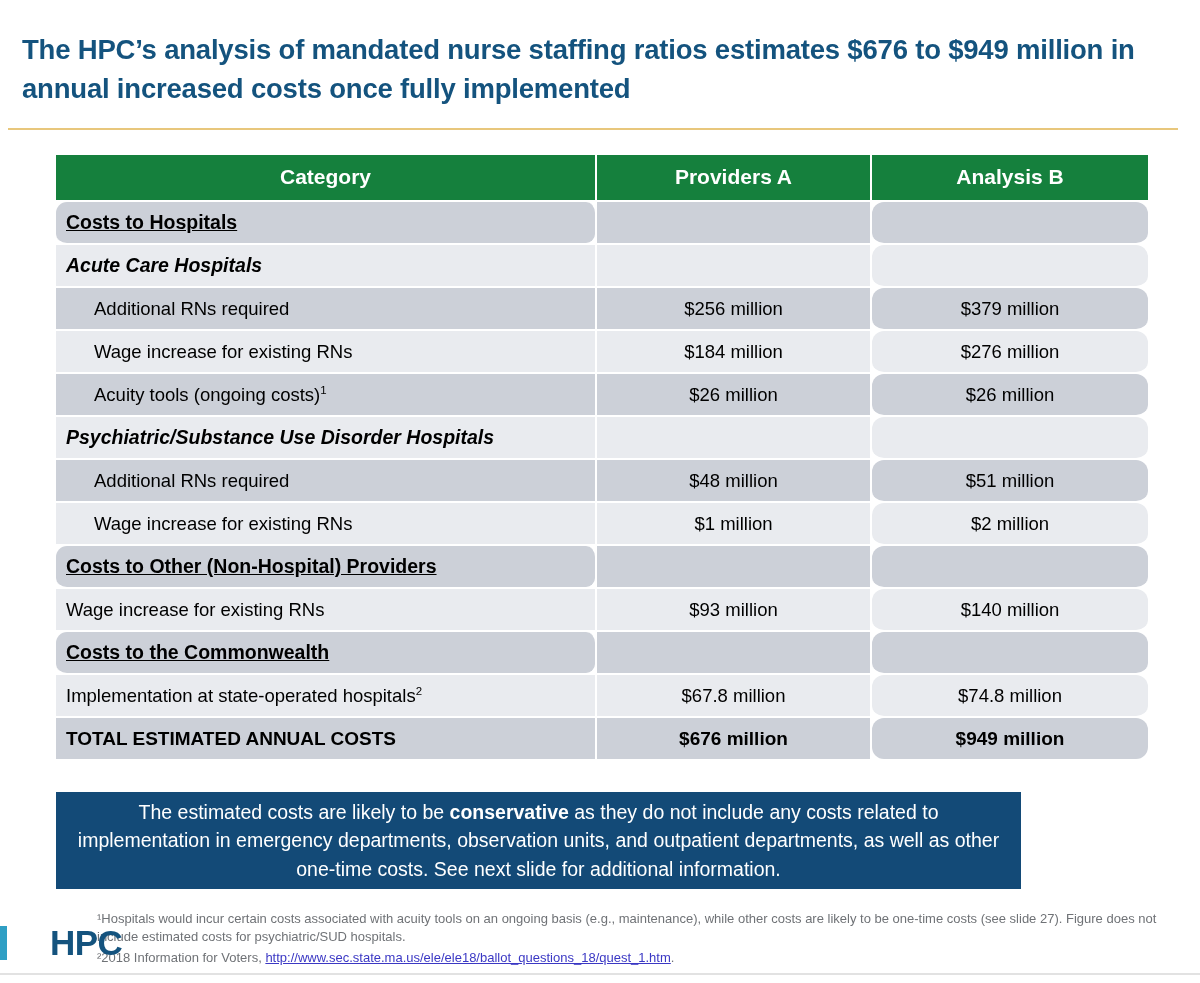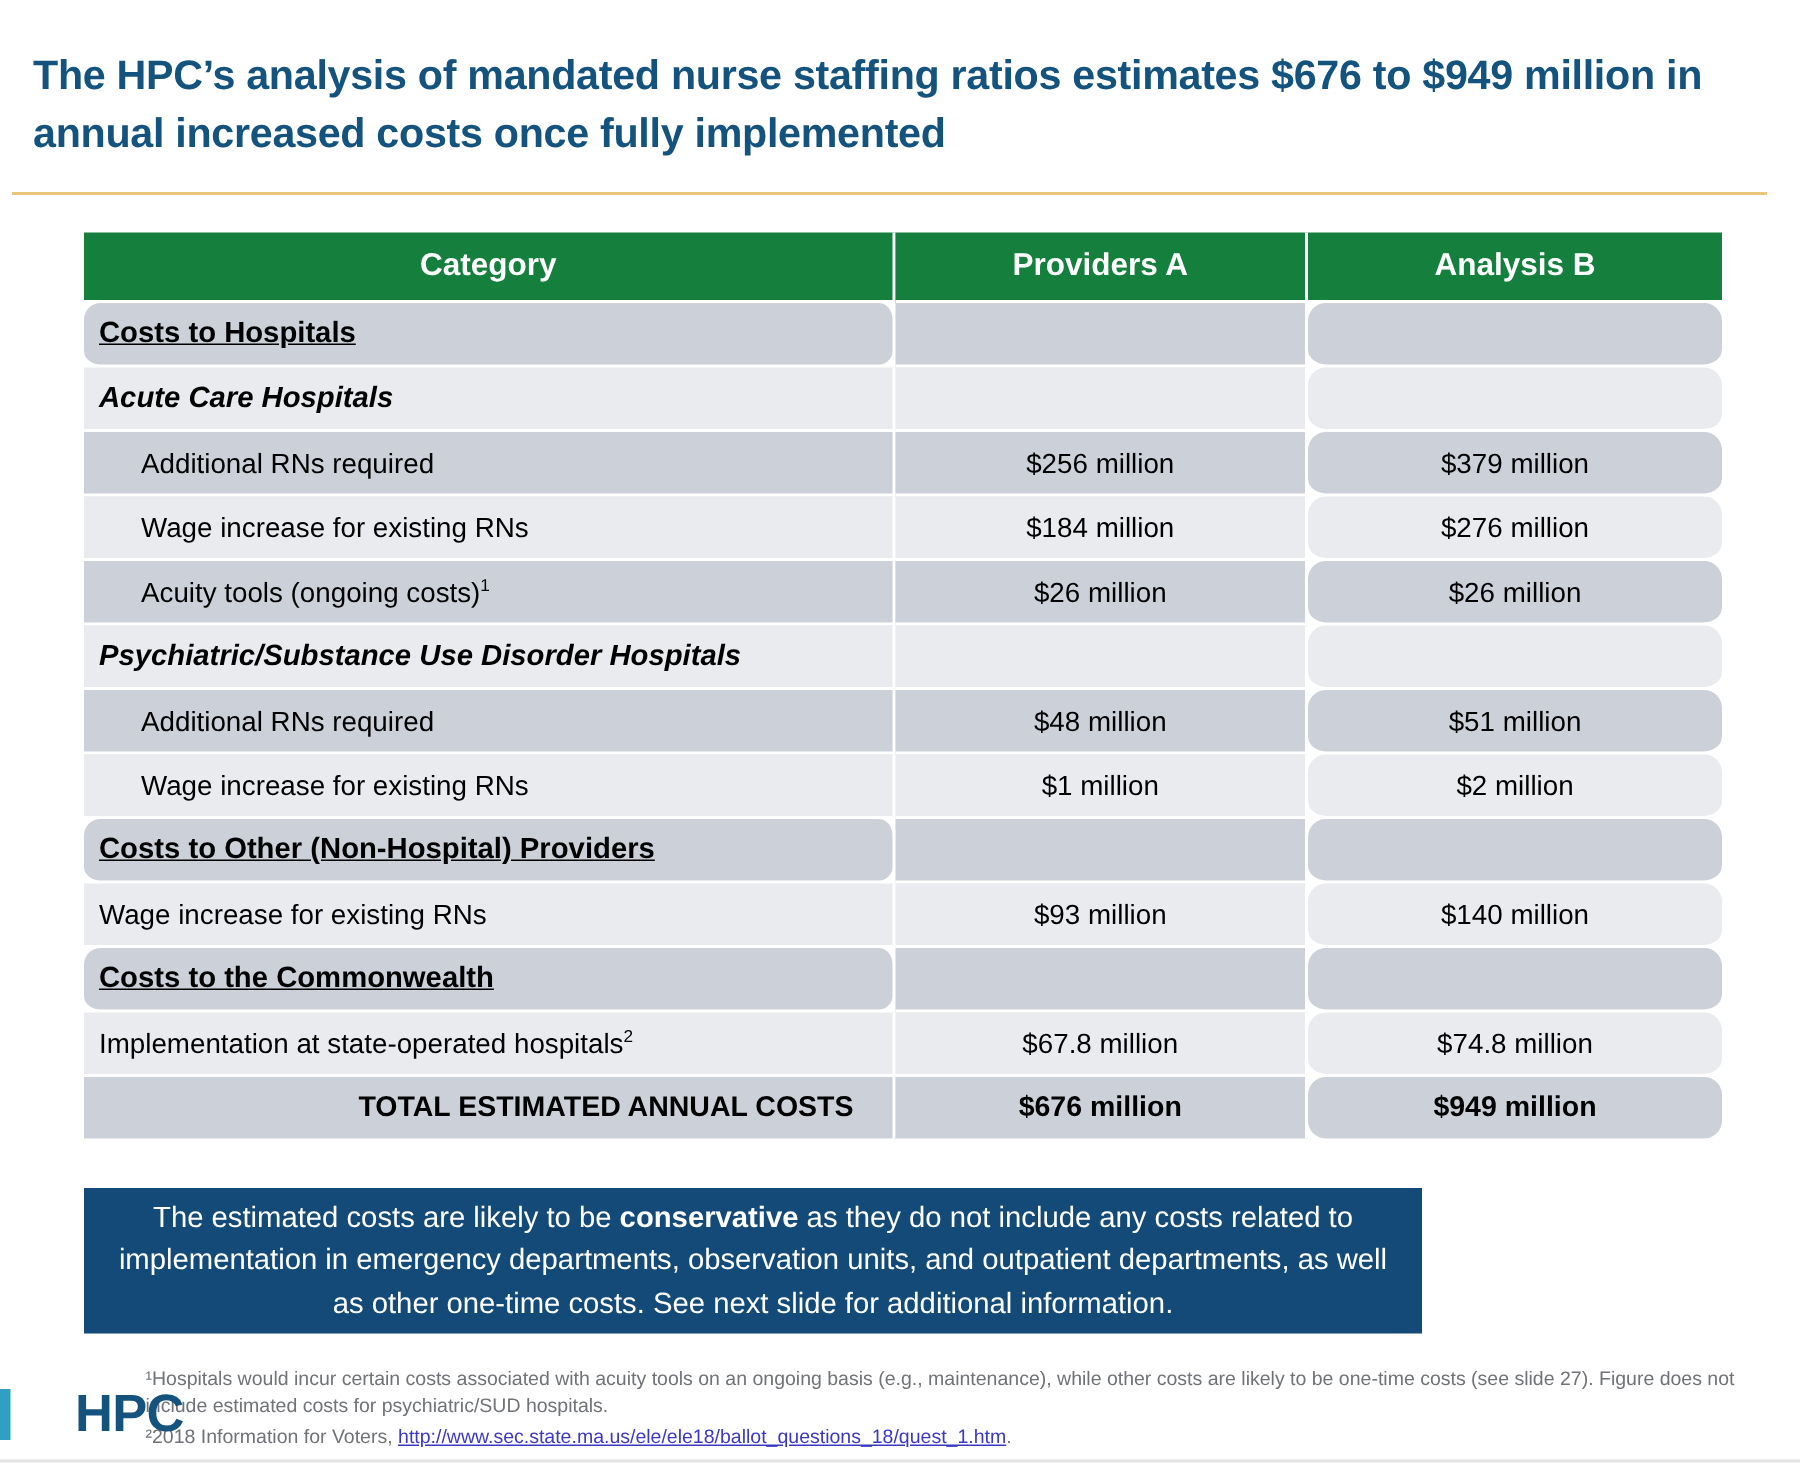--- a/index.html
+++ b/index.html
@@ -97,30 +97,30 @@
     font-style: italic;
     font-size: 19.5px;
     padding-left: 10px;
   }
   
   td.indent { padding-left: 38px; }
   td.flush  { padding-left: 10px; }
 
   
   tr.total td { font-weight: bold; font-size: 19px; }
-  td.total-label { text-align: right; padding-right: 26px; }
+  td.total-label { padding-right: 26px; }
 
   sup { font-size: 0.62em; vertical-align: super; line-height: 0; }
 
   
   .callout {
     position: absolute;
     left: 56px;
     top: 792px;
-    width: 892px;
+    width: 965px;
     height: 97px;
     background: #134a77;
     color: #ffffff;
     display: flex;
     align-items: center;
     justify-content: center;
   }
   .callout-text {
     font-size: 19.5px;
     line-height: 1.47;

